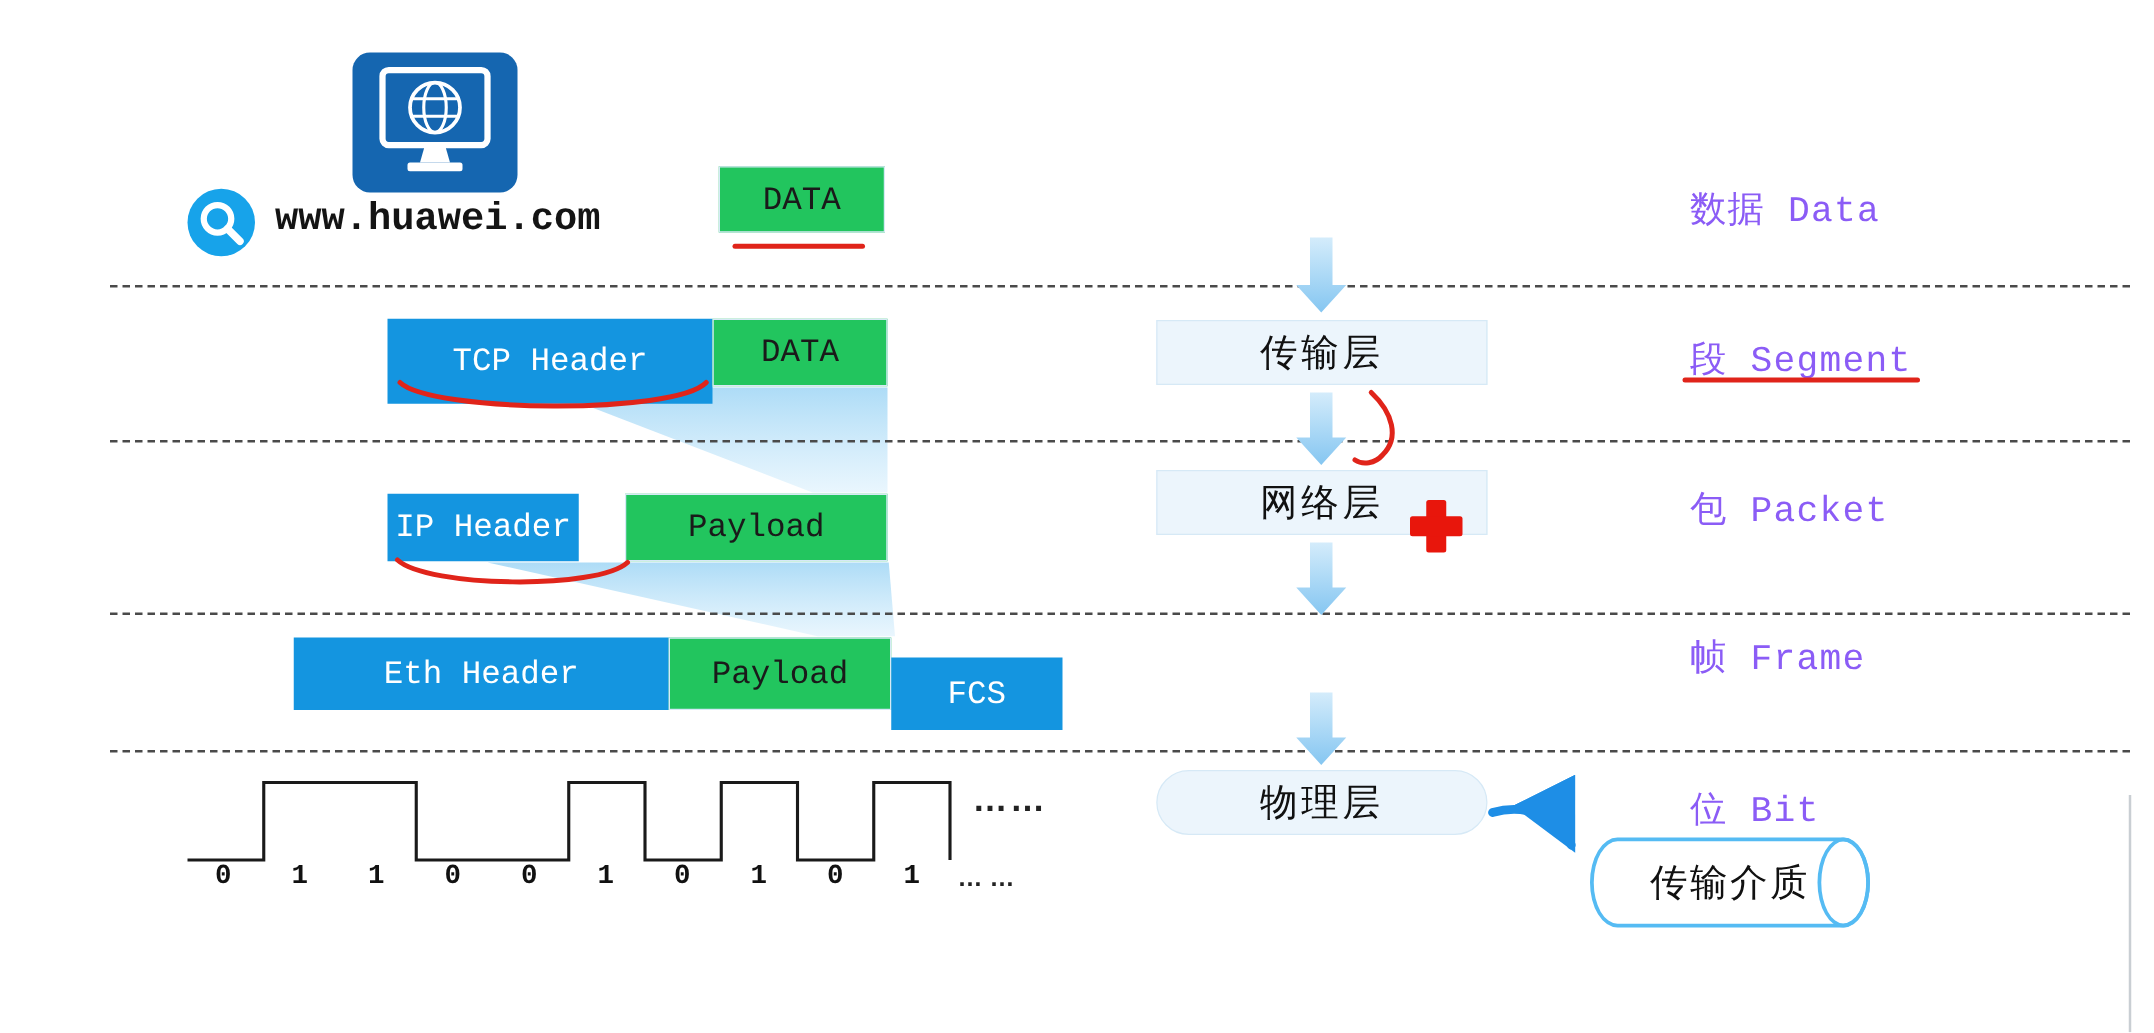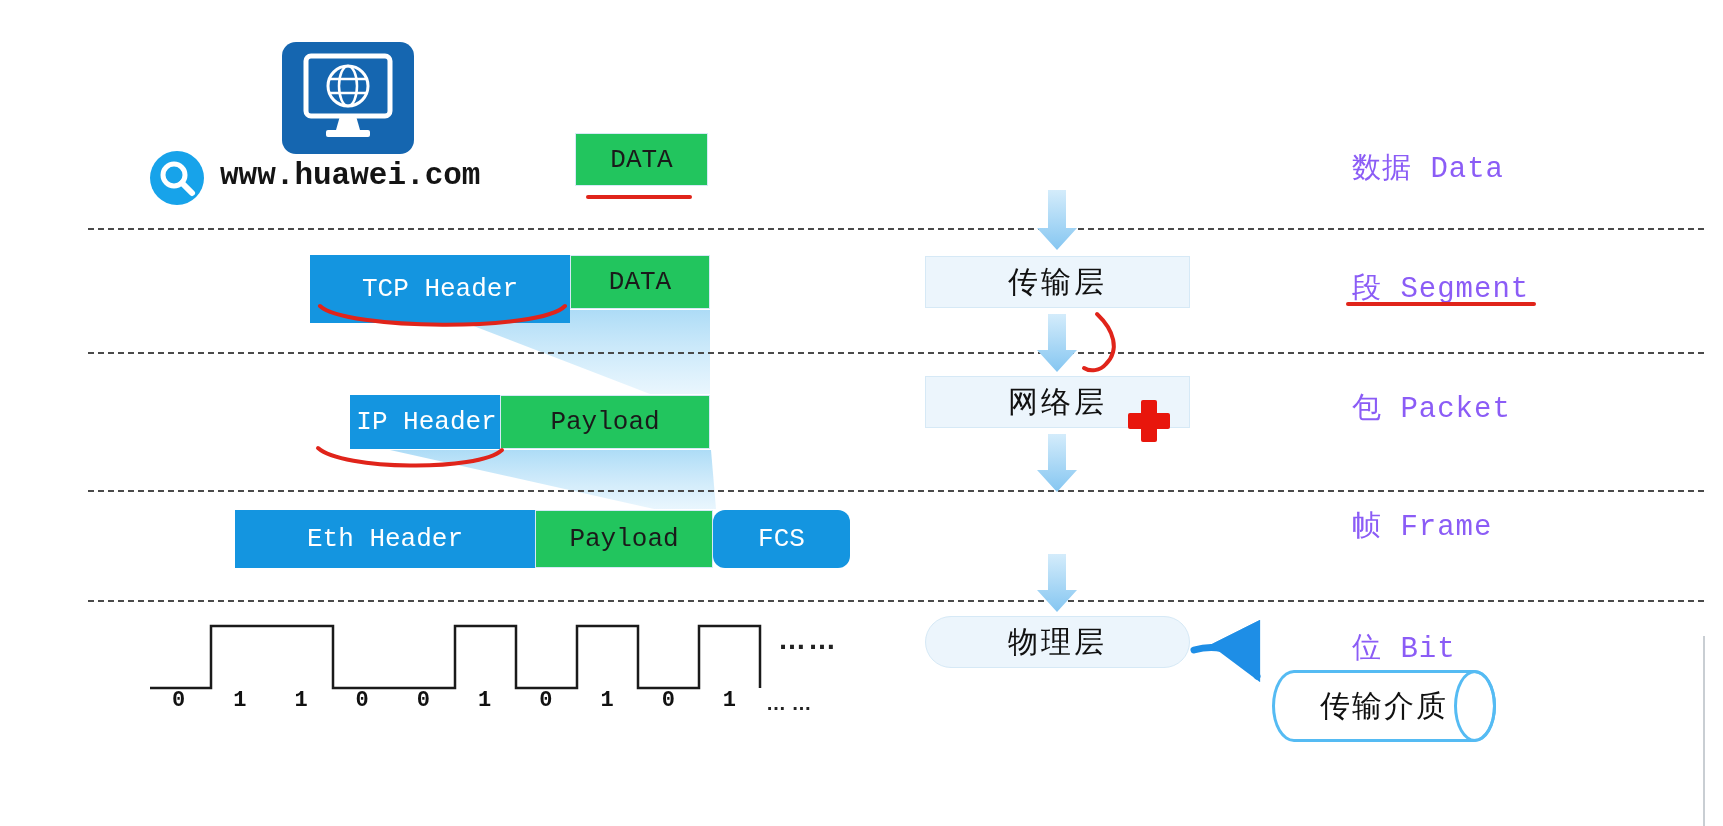--- a/index.html
+++ b/index.html
@@ -109,26 +109,26 @@
       <line x1="32" y1="32" x2="42" y2="42" stroke="#ffffff" stroke-width="6" stroke-linecap="round"></line>
     </svg>
   </div>
   <div class="url">www.huawei.com</div>
 
   <div class="lightbox" style="left:575px; top:133px; width:133px; height:53px;">DATA</div>
 
   <div class="bluebox" style="left:310px; top:255px; width:260px; height:68px;">TCP Header</div>
   <div class="lightbox" style="left:570px; top:255px; width:140px; height:54px;">DATA</div>
 
-  <div class="bluebox" style="left:310px; top:395px; width:153px; height:54px;margin-left:40px;">IP Header</div>
+  <div class="bluebox" style="left:310px; top:395px; width:153px; height:54px;">IP Header</div>
   <div class="lightbox" style="left:500px; top:395px; width:210px; height:54px;">Payload</div>
 
   <div class="bluebox" style="left:235px; top:510px; width:300px; height:58px;">Eth Header</div>
   <div class="lightbox" style="left:535px; top:510px; width:178px; height:58px;">Payload</div>
-  <div class="bluebox" style="left:713px; top:510px; width:137px; height:58px;border-radius:12px;">FCS</div>
+  <div class="bluebox" style="left:713px; top:526px; width:137px; height:58px;">FCS</div>
 
   <svg class="wave-svg" width="625" height="95" viewBox="0 0 625 95">
     <polyline points="2,78 63,78 63,16 185,16 185,78 307,78 307,16 368,16 368,78 429,78 429,16 490,16 490,78 551,78 551,16 612,16 612,78" fill="none" stroke="#1a1a1a" stroke-width="2.5"></polyline>
   </svg>
   <div class="bits">
     <span>0</span>
     <span>1</span>
     <span>1</span>
     <span>0</span>
     <span>0</span>

